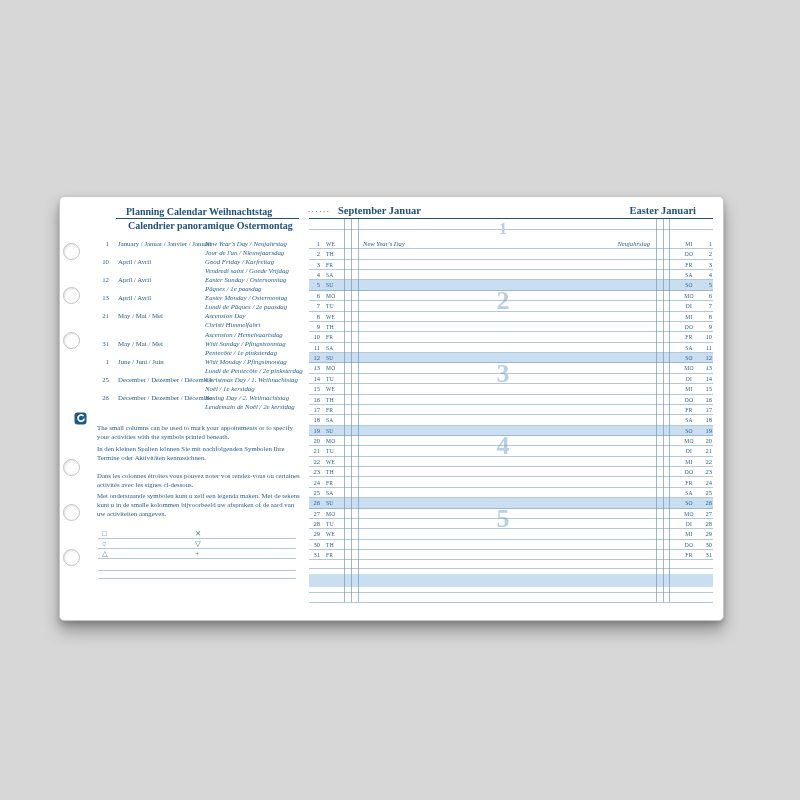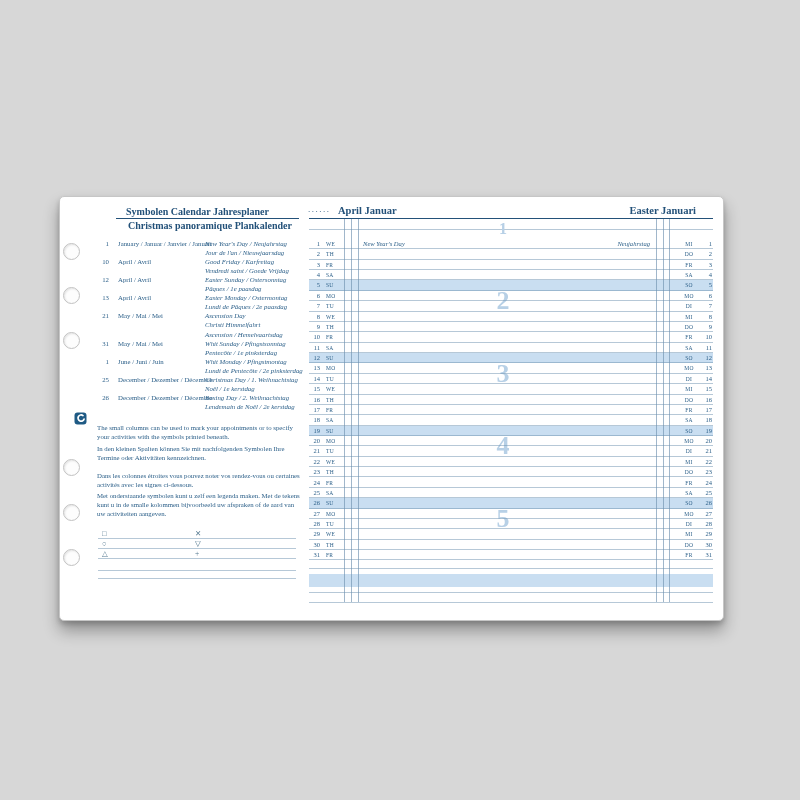--- a/index.html
+++ b/index.html
@@ -41,23 +41,23 @@
 <div class="stage">
   <div class="sheet">
 
     <div class="hole" style="top:46px"></div>
     <div class="hole" style="top:90px"></div>
     <div class="hole" style="top:135px"></div>
     <div class="hole" style="top:262px"></div>
     <div class="hole" style="top:307px"></div>
     <div class="hole" style="top:352px"></div>
 
-    <div class="lp-title" style="left:66px;top:9px">Symbolen Calendar  Jahresplaner</div>
+    <div class="lp-title" style="left:66px;top:9px">Planning Calendar  Weihnachtstag</div>
     <div class="rule" style="left:56px;top:21px;width:183px"></div>
-    <div class="lp-title" style="left:68px;top:23px">Christmas panoramique  Plankalender</div>
+    <div class="lp-title" style="left:68px;top:23px">Calendrier panoramique  Ostermontag</div>
 
     <div id="holiday-list" class="abs" style="left:0;top:0;width:100%;height:100%">
         <div class="hl-line" style="top: 43px;">
           <span class="hl-date">1</span>
           <span class="hl-months">January / Januar / Janvier / Januari</span>
           <span class="hl-name">New Year's Day / Neujahrstag</span>
         </div>
         <div class="hl-line" style="top: 52.05px;">
           <span class="hl-name">Jour de l'an / Nieuwjaarsdag</span>
         </div>
@@ -154,21 +154,21 @@
         </div>
         <div class="legend-row" style="top: 352px;">
           <span class="lg-sym" style="left: 4px;">△</span>
           <span class="lg-sym" style="left: 97px;">+</span>
         </div>
         <div class="hline" style="left: 38px; top: 373px; width: 198px;"></div>
         <div class="hline" style="left: 38px; top: 381px; width: 198px;"></div>
       </div>
 
     <div class="dots">......</div>
-    <div class="cal-title" style="left:278px">April Januar</div>
+    <div class="cal-title" style="left:278px">September Januar</div>
     <div class="cal-title" style="right:27px">Easter Januari</div>
 
     <div id="cal-grid" class="abs" style="left:0;top:0;width:100%;height:100%">
         <div class="rule" style="left: 249px; top: 21px; width: 404px;"></div>
         <div class="hline" style="left: 249px; top: 32px; width: 404px;"></div>
         <div class="wm" style="top: 20px; font-size: 16px; line-height: 24px;">1</div>
         <div class="wm" style="top: 88.22px; font-size: 26px; line-height: 32px;">2</div>
         <div class="wm" style="top: 160.81px; font-size: 26px; line-height: 32px;">3</div>
         <div class="wm" style="top: 233.4px; font-size: 26px; line-height: 32px;">4</div>
         <div class="wm" style="top: 305.99px; font-size: 26px; line-height: 32px;">5</div>

